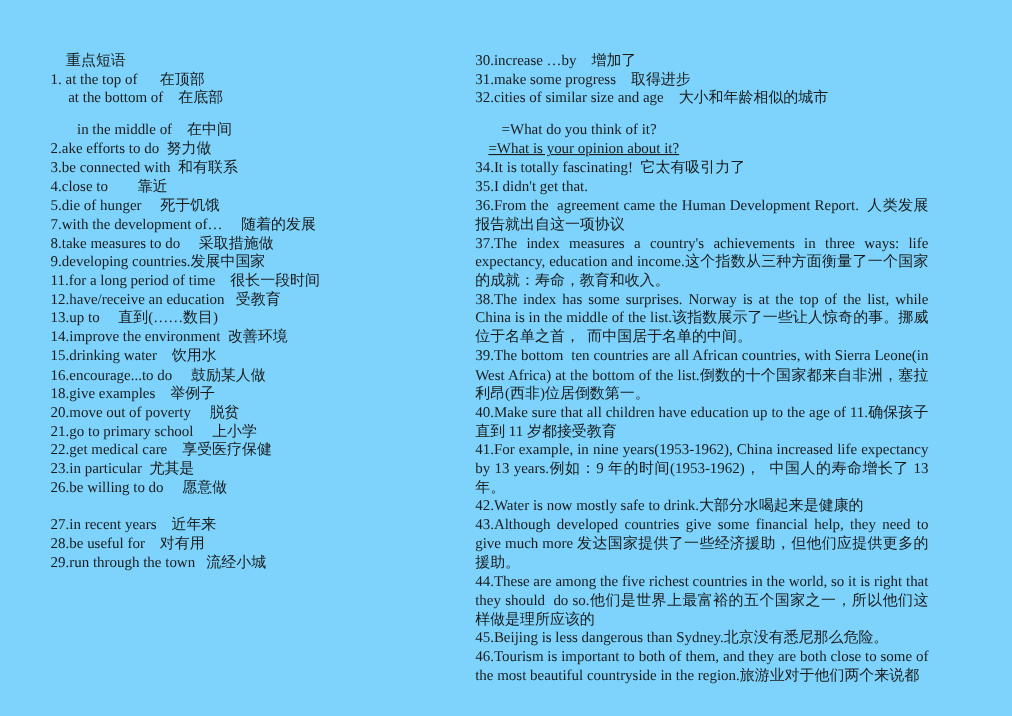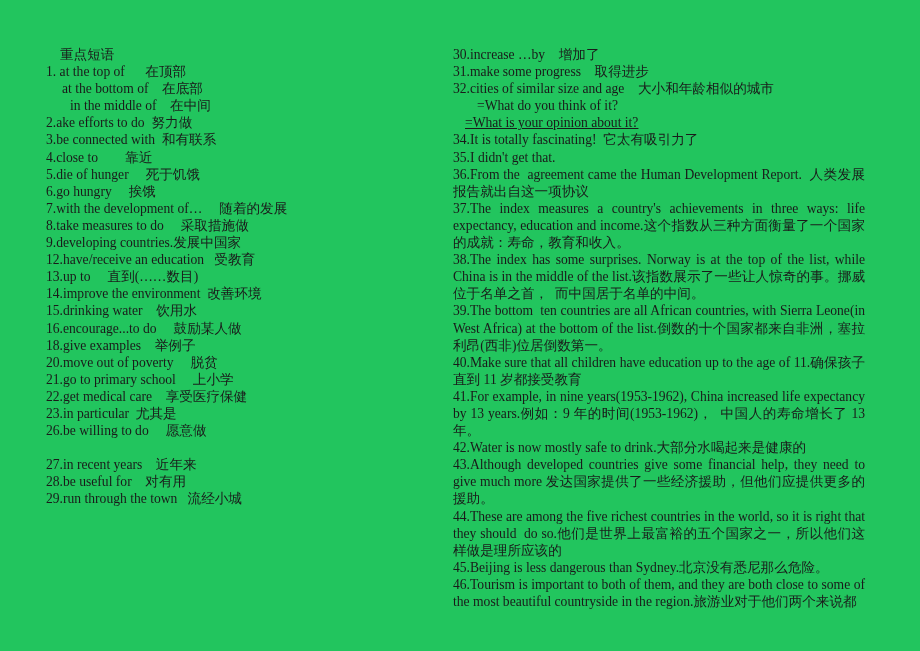--- a/index.html
+++ b/index.html
@@ -16,21 +16,21 @@
     overflow: hidden;
     position: relative;
   }
 
   #page {
     position: absolute;
     left: 0;
     top: 0;
     width: 920px;
     height: 651px;
-    background: #22c55e;
+    background: #7dd3fc;
   }
 
   .columns {
     position: absolute;
     left: 0;
     top: 0;
     width: 920px;
     height: 651px;
   }
 
@@ -39,21 +39,21 @@
     top: 46px;
   }
 
   .col-left {
     left: 46px;
     width: 330px;
     text-align: left;
   }
 
   .col-right {
-    left: 453px;
+    left: 432px;
     width: 412px;
     text-align: justify;
     text-justify: inter-word;
   }
 
   .line {
     font-size: 13.6px;
     line-height: 17.1px;
     margin: 0;
     padding: 0;
@@ -69,20 +69,21 @@
   .line.heading {
     padding-left: 14px;
   }
 
   .line.indent1 {
     padding-left: 16px;
   }
 
   .line.indent2 {
     padding-left: 24px;
+    margin-top: 12px;
   }
 
   .line.indent3 {
     padding-left: 12px;
     text-decoration: underline;
   }
 
   .line.blank {
     height: 17.1px;
   }
@@ -99,24 +100,24 @@
     <div class="col col-left">
       <div class="line heading">重点短语</div>
       <div id="left-lines">
           <div class="line">1. at the top of      在顶部</div>
           <div class="line indent1">at the bottom of    在底部</div>
           <div class="line indent2">in the middle of    在中间</div>
           <div class="line">2.ake efforts to do  努力做</div>
           <div class="line">3.be connected with  和有联系</div>
           <div class="line">4.close to        靠近</div>
           <div class="line">5.die of hunger     死于饥饿</div>
-          <div class="line">6.go hungry     挨饿</div>
           <div class="line">7.with the development of…     随着的发展</div>
           <div class="line">8.take measures to do     采取措施做</div>
           <div class="line">9.developing countries.发展中国家</div>
+          <div class="line">11.for a long period of time    很长一段时间</div>
           <div class="line">12.have/receive an education   受教育</div>
           <div class="line">13.up to     直到(……数目)</div>
           <div class="line">14.improve the environment  改善环境</div>
           <div class="line">15.drinking water    饮用水</div>
           <div class="line">16.encourage...to do     鼓励某人做</div>
           <div class="line">18.give examples    举例子</div>
           <div class="line">20.move out of poverty     脱贫</div>
           <div class="line">21.go to primary school     上小学</div>
           <div class="line">22.get medical care    享受医疗保健</div>
           <div class="line">23.in particular  尤其是</div>

